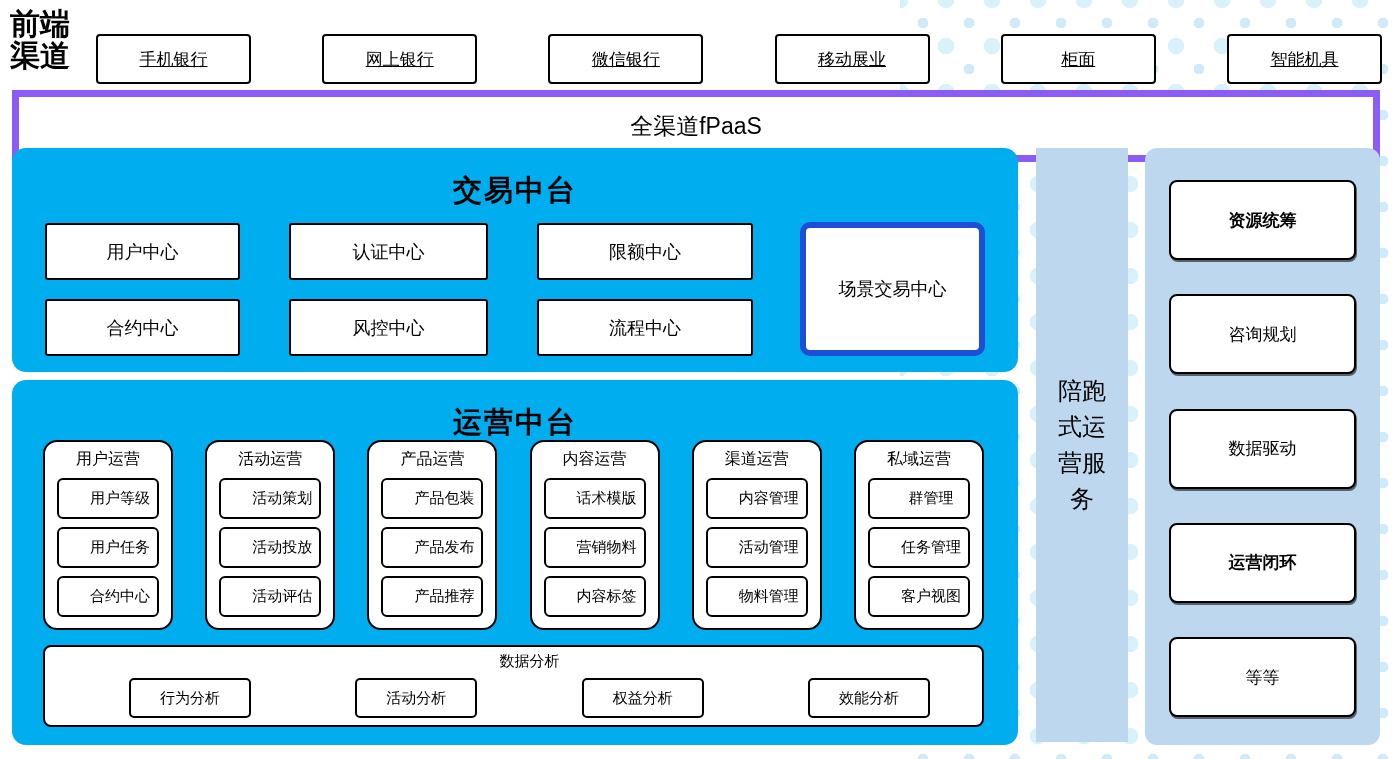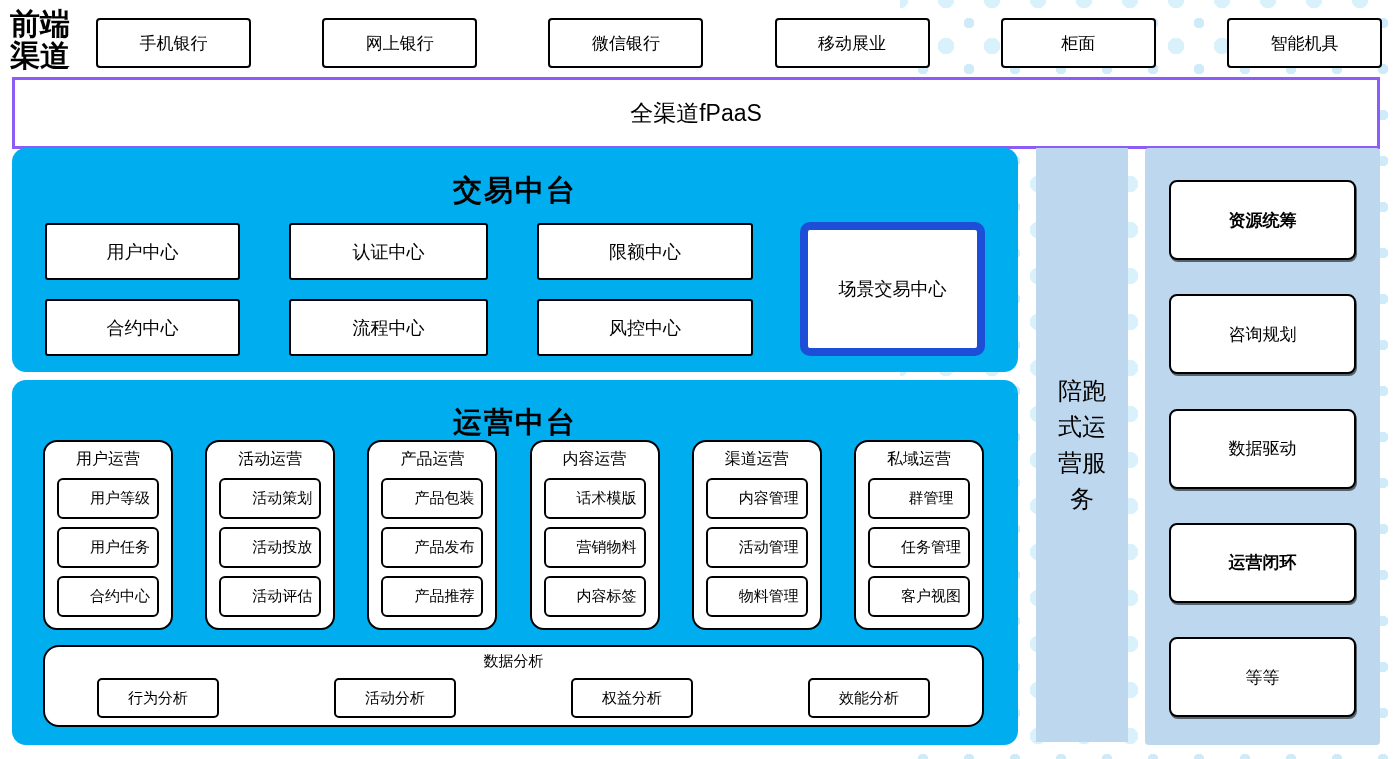--- a/index.html
+++ b/index.html
@@ -32,42 +32,43 @@
     left: 10px; top: 8px;
     width: 2.05em;
     font-family: "Liberation Serif", serif;
     font-weight: 700;
     font-size: 30px;
     line-height: 1.07;
     word-break: break-all;
   }
   .channels {
     position: absolute;
-    left: 96px; top: 18px;
+    left: 96px; top: 34px;
     width: 1286px; height: 50px;
     display: flex;
     justify-content: space-between;
     align-items: center;
+    text-decoration: underline;
   }
   .chan-box {
     width: 155px; height: 50px;
     background: #fff;
     border: 2px solid #000;
     border-radius: 4px;
     display: flex; align-items: center; justify-content: center;
     font-size: 17px;
   }
 
   
   .fpaas {
     position: absolute;
-    left: 12px; top: 77px;
+    left: 12px; top: 90px;
     width: 1368px; height: 72px;
     background: #fff;
-    border: 3px solid #8b5cf6;
+    border: 7px solid #8b5cf6;
     display: flex; align-items: center; justify-content: center;
     font-size: 23px;
   }
 
   
   .panel {
     position: absolute;
     left: 12px;
     width: 1006px;
     background: #00aeef;
@@ -99,21 +100,21 @@
     border: 2px solid #000;
     border-radius: 3px;
     display: flex; align-items: center; justify-content: center;
     font-size: 18px;
   }
   .scene-box {
     position: absolute;
     left: 788px; top: 74px;
     width: 185px; height: 134px;
     background: #fff;
-    border: 8px solid #1d4ed8;
+    border: 6px solid #1d4ed8;
     border-radius: 10px;
     display: flex; align-items: center; justify-content: center;
     font-size: 18px;
   }
 
   
   .groups {
     position: absolute;
     left: 31px; top: 60px;
     width: 941px;
@@ -142,21 +143,22 @@
     padding-left: 24px;
   }
 
   
   .analysis {
     position: absolute;
     left: 31px; top: 265px;
     width: 941px; height: 82px;
     background: #fff;
     border: 2px solid #000;
-    border-radius: 16px;
+    border-radius: 8px;
+    padding-left: 32px;
   }
   .analysis-title {
     text-align: center;
     font-size: 15px;
     margin-top: 5px;
   }
   .analysis-row {
     display: flex;
     justify-content: space-between;
     padding: 7px 52px 0;
@@ -184,21 +186,21 @@
     text-align: center;
     word-break: break-all;
   }
 
   
   .right-panel {
     position: absolute;
     left: 1145px; top: 148px;
     width: 235px; height: 597px;
     background: #bdd7ee;
-    border-radius: 4px;
+    border-radius: 12px;
     display: flex;
     flex-direction: column;
     justify-content: space-between;
     padding: 32px 24px 28px;
   }
   .right-box {
     height: 80px;
     background: #fff;
     border: 2px solid #000;
     border-radius: 8px;
@@ -227,22 +229,22 @@
 
   <div class="fpaas">全渠道fPaaS</div>
 
   <div class="panel panel-tx">
     <div class="panel-title">交易中台</div>
     <div class="tx-grid">
       <div class="center-box">用户中心</div>
       <div class="center-box">认证中心</div>
       <div class="center-box">限额中心</div>
       <div class="center-box">合约中心</div>
+      <div class="center-box">风控中心</div>
       <div class="center-box">流程中心</div>
-      <div class="center-box">风控中心</div>
     </div>
     <div class="scene-box">场景交易中心</div>
   </div>
 
   <div class="panel panel-ops">
     <div class="panel-title">运营中台</div>
 
     <div class="groups">
       <div class="group">
         <div class="group-title">用户运营</div>

